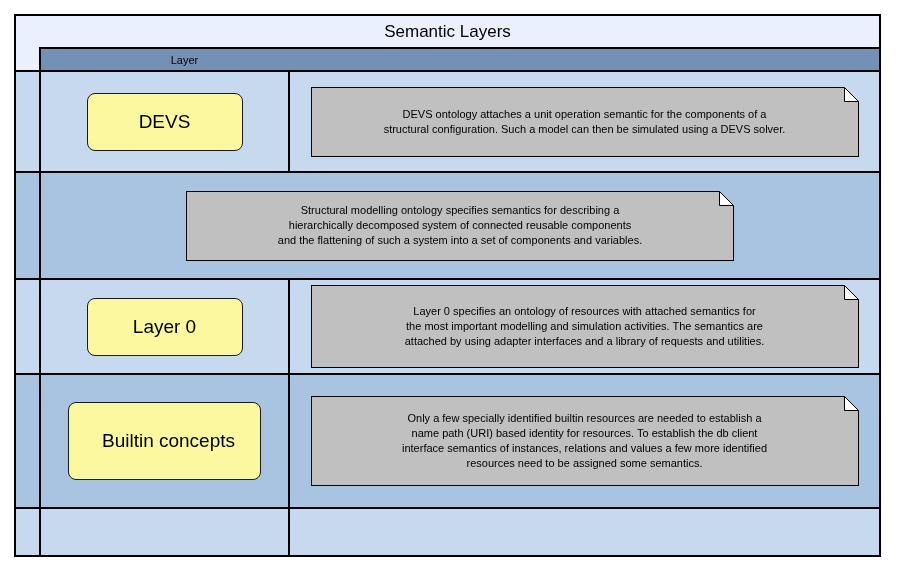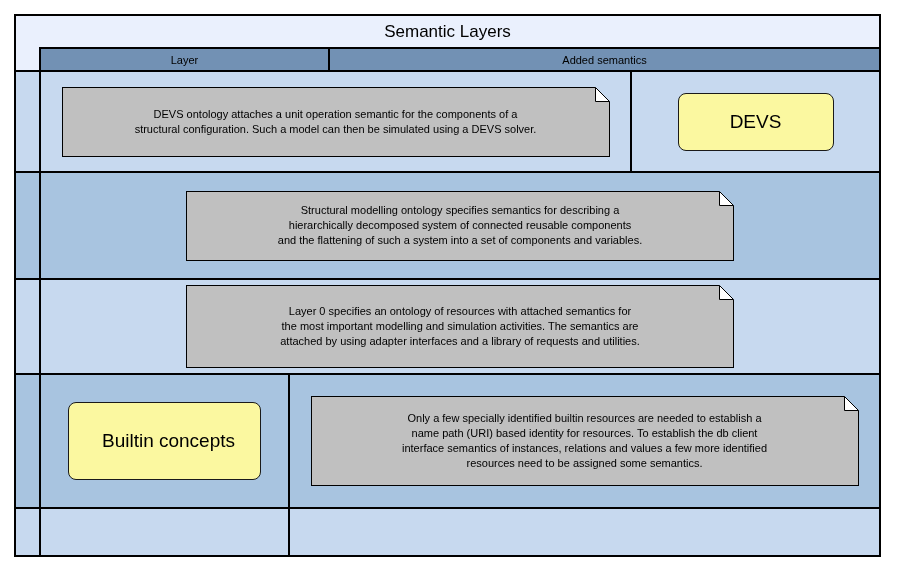--- a/index.html
+++ b/index.html
@@ -141,62 +141,64 @@
     <div class="title-band">
       <span>Semantic Layers</span>
     </div>
 
     <div class="header-band">
       <div class="header-spacer"></div>
       <div class="header-cells">
         <div class="header-cell layer">
           <span>Layer</span>
         </div>
-        <div class="header-cell sem">
-          <span>Added semantics</span>
-        </div>
       </div>
     </div>
 
     <div class="row light r1">
       <div class="cell spacer"></div>
-      <div class="cell sem">
-        <div class="note">
-          <svg class="fold" viewBox="0 0 15 15">
-            <polygon class="cutpoly" points="0,0 15,0 15,15"></polygon>
-            <polygon class="foldpoly" points="0.5,0.5 0.5,14.5 14.5,14.5"></polygon>
-          </svg>
-          <div class="note-text">DEVS ontology attaches a unit operation semantic for the components of a
-structural configuration. Such a model can then be simulated using a DEVS solver.</div>
-        </div>
-      </div>
       <div class="cell layer">
         <div class="layer-box">
           <span>DEVS</span>
         </div>
       </div>
+      <div class="cell sem">
+        <div class="note">
+          <svg class="fold" viewBox="0 0 15 15">
+            <polygon class="cutpoly" points="0,0 15,0 15,15"></polygon>
+            <polygon class="foldpoly" points="0.5,0.5 0.5,14.5 14.5,14.5"></polygon>
+          </svg>
+          <div class="note-text">DEVS ontology attaches a unit operation semantic for the components of a
+structural configuration. Such a model can then be simulated using a DEVS solver.</div>
+        </div>
+      </div>
     </div>
 
     <div class="row dark r2">
       <div class="cell spacer"></div>
       <div class="cell sem">
         <div class="note">
           <svg class="fold" viewBox="0 0 15 15">
             <polygon class="cutpoly" points="0,0 15,0 15,15"></polygon>
             <polygon class="foldpoly" points="0.5,0.5 0.5,14.5 14.5,14.5"></polygon>
           </svg>
           <div class="note-text">Structural modelling ontology specifies semantics for describing a
 hierarchically decomposed system of connected reusable components
 and the flattening of such a system into a set of components and variables.</div>
         </div>
       </div>
     </div>
 
     <div class="row light r3">
       <div class="cell spacer"></div>
+      <div class="cell layer">
+        <div class="layer-box">
+          <span>Layer 0</span>
+        </div>
+      </div>
       <div class="cell sem">
         <div class="note">
           <svg class="fold" viewBox="0 0 15 15">
             <polygon class="cutpoly" points="0,0 15,0 15,15"></polygon>
             <polygon class="foldpoly" points="0.5,0.5 0.5,14.5 14.5,14.5"></polygon>
           </svg>
           <div class="note-text">Layer 0 specifies an ontology of resources with attached semantics for
 the most important modelling and simulation activities. The semantics are
 attached by using adapter interfaces and a library of requests and utilities.</div>
         </div>

